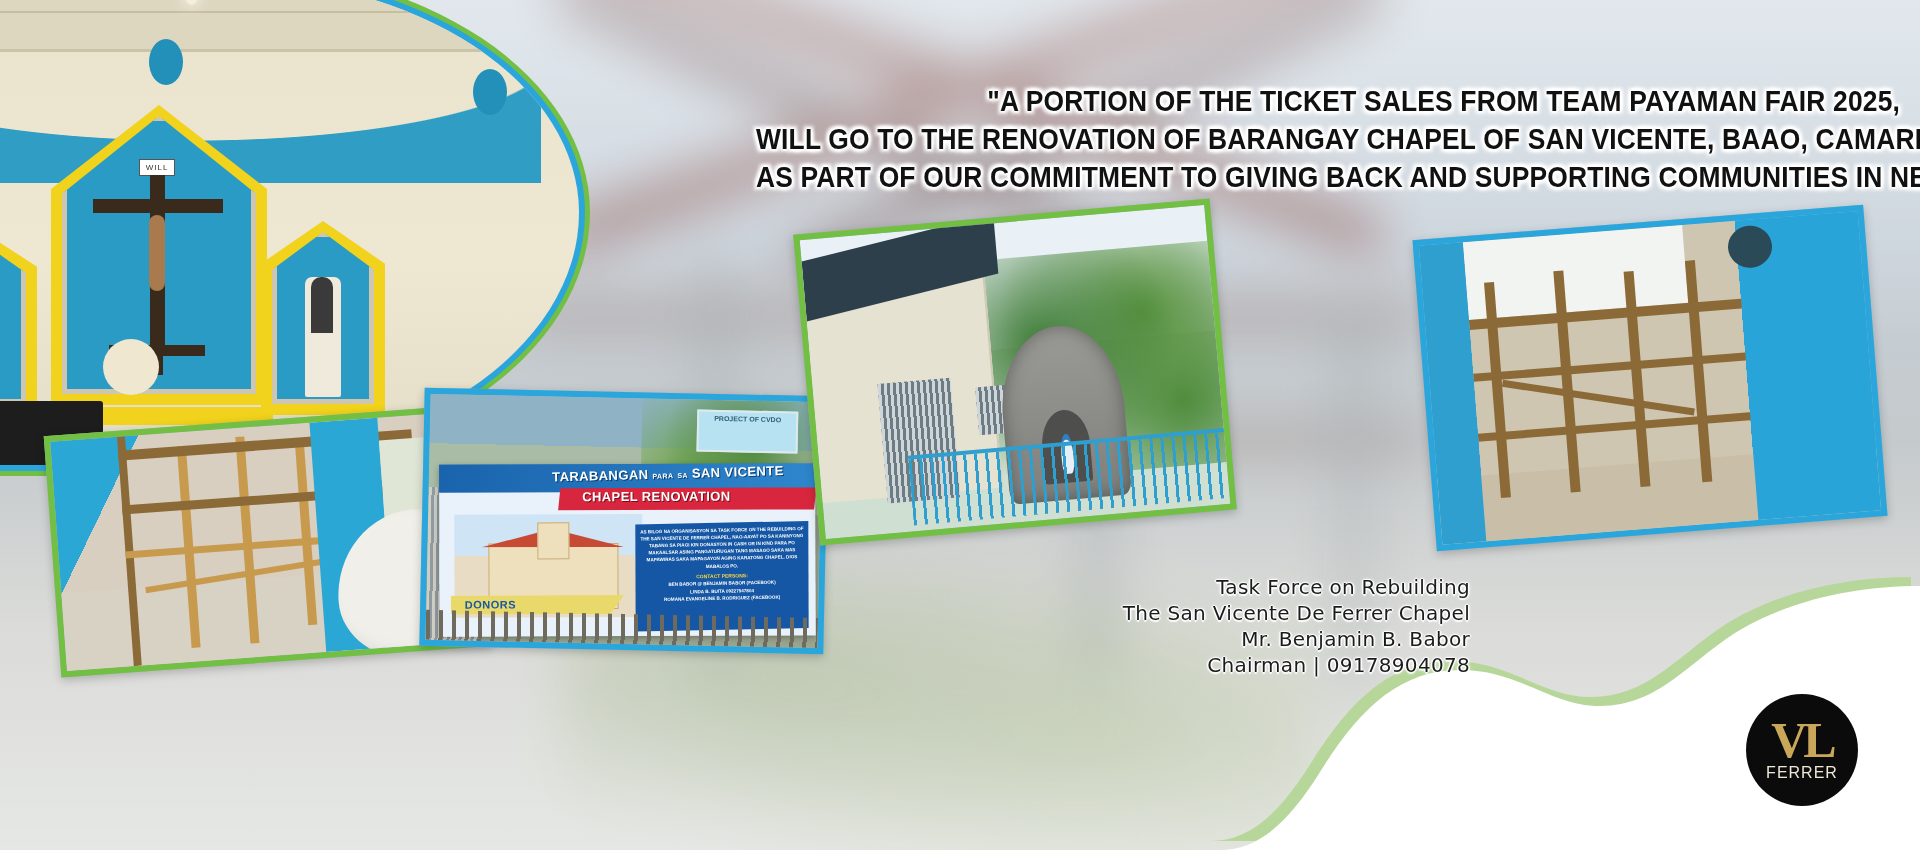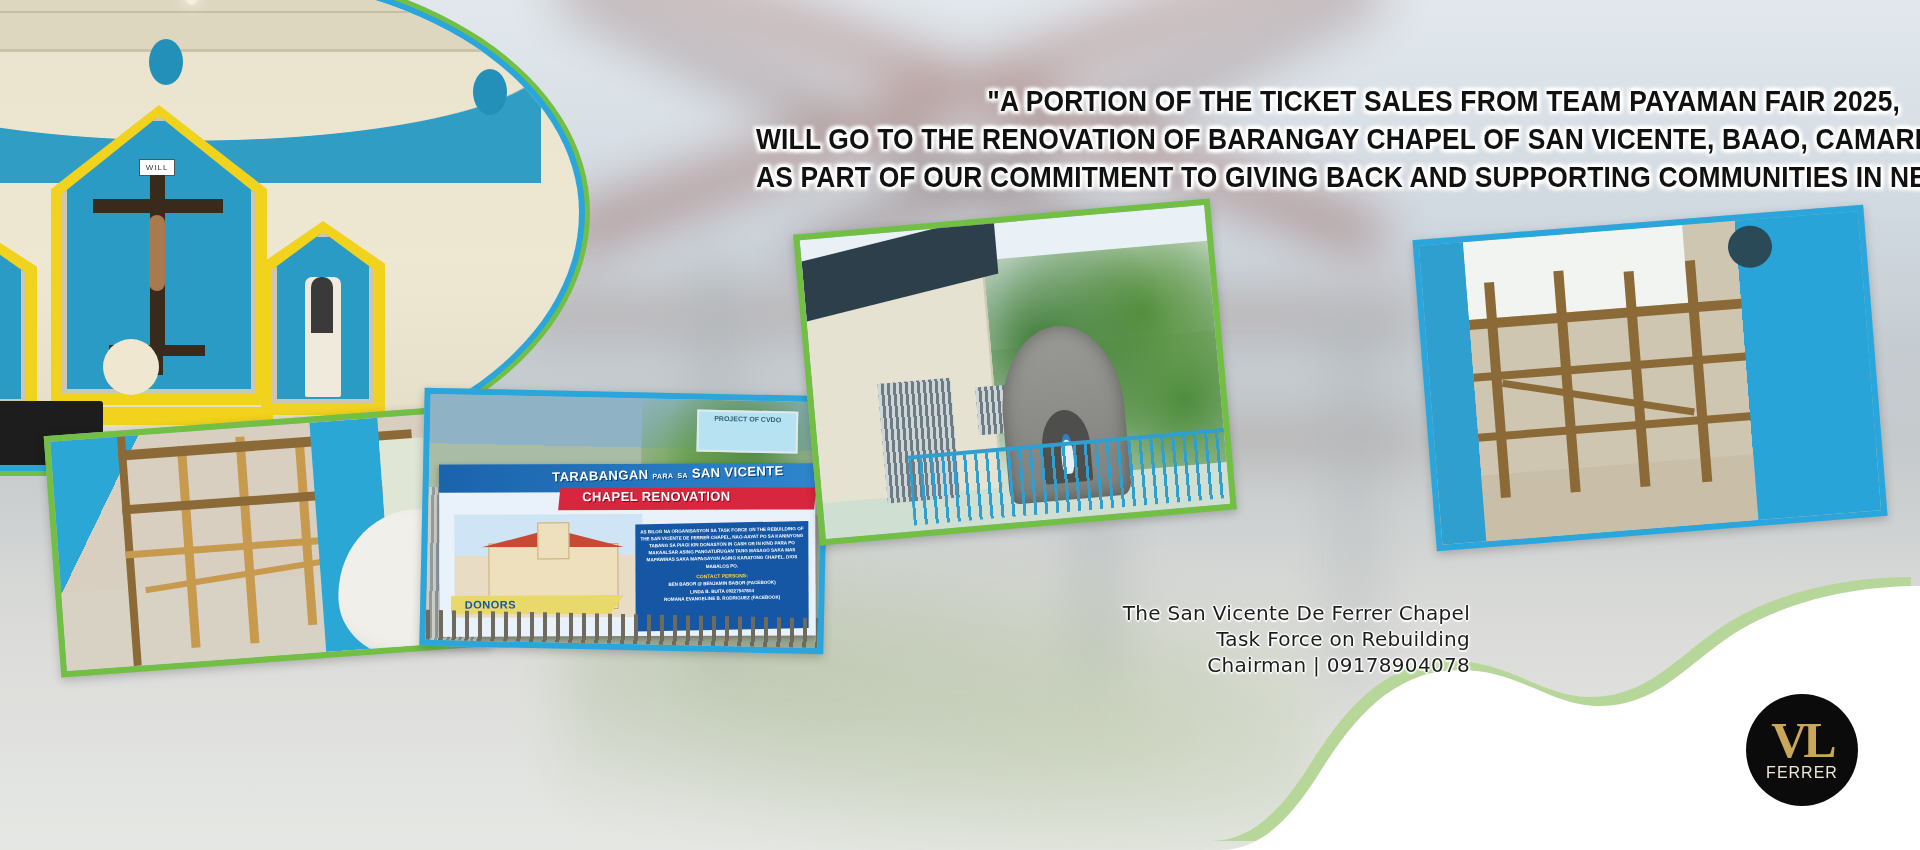--- a/index.html
+++ b/index.html
@@ -358,22 +358,23 @@
   <div id="headline">
     <div>"A PORTION OF THE TICKET SALES FROM TEAM PAYAMAN FAIR 2025,</div>
     <div>WILL GO TO THE RENOVATION OF BARANGAY CHAPEL OF SAN VICENTE, BAAO, CAMARINES SUR.</div>
     <div>AS PART OF OUR COMMITMENT TO GIVING BACK AND SUPPORTING COMMUNITIES IN NEED."</div>
   </div>
 
   <div id="swoosh-edge"></div>
   <div id="swoosh"></div>
 
   <div id="contact">
+    <div>Task Force on Rebuilding</div>
     <div>The San Vicente De Ferrer Chapel</div>
-    <div>Task Force on Rebuilding</div>
+    <div>Mr. Benjamin B. Babor</div>
     <div>Chairman | 09178904078</div>
   </div>
 
   <div id="logos">
 
     <div class="vl-logo">
       <div class="vl-mark">VL</div>
       <div class="vl-name">FERRER</div>
     </div>
   </div>

